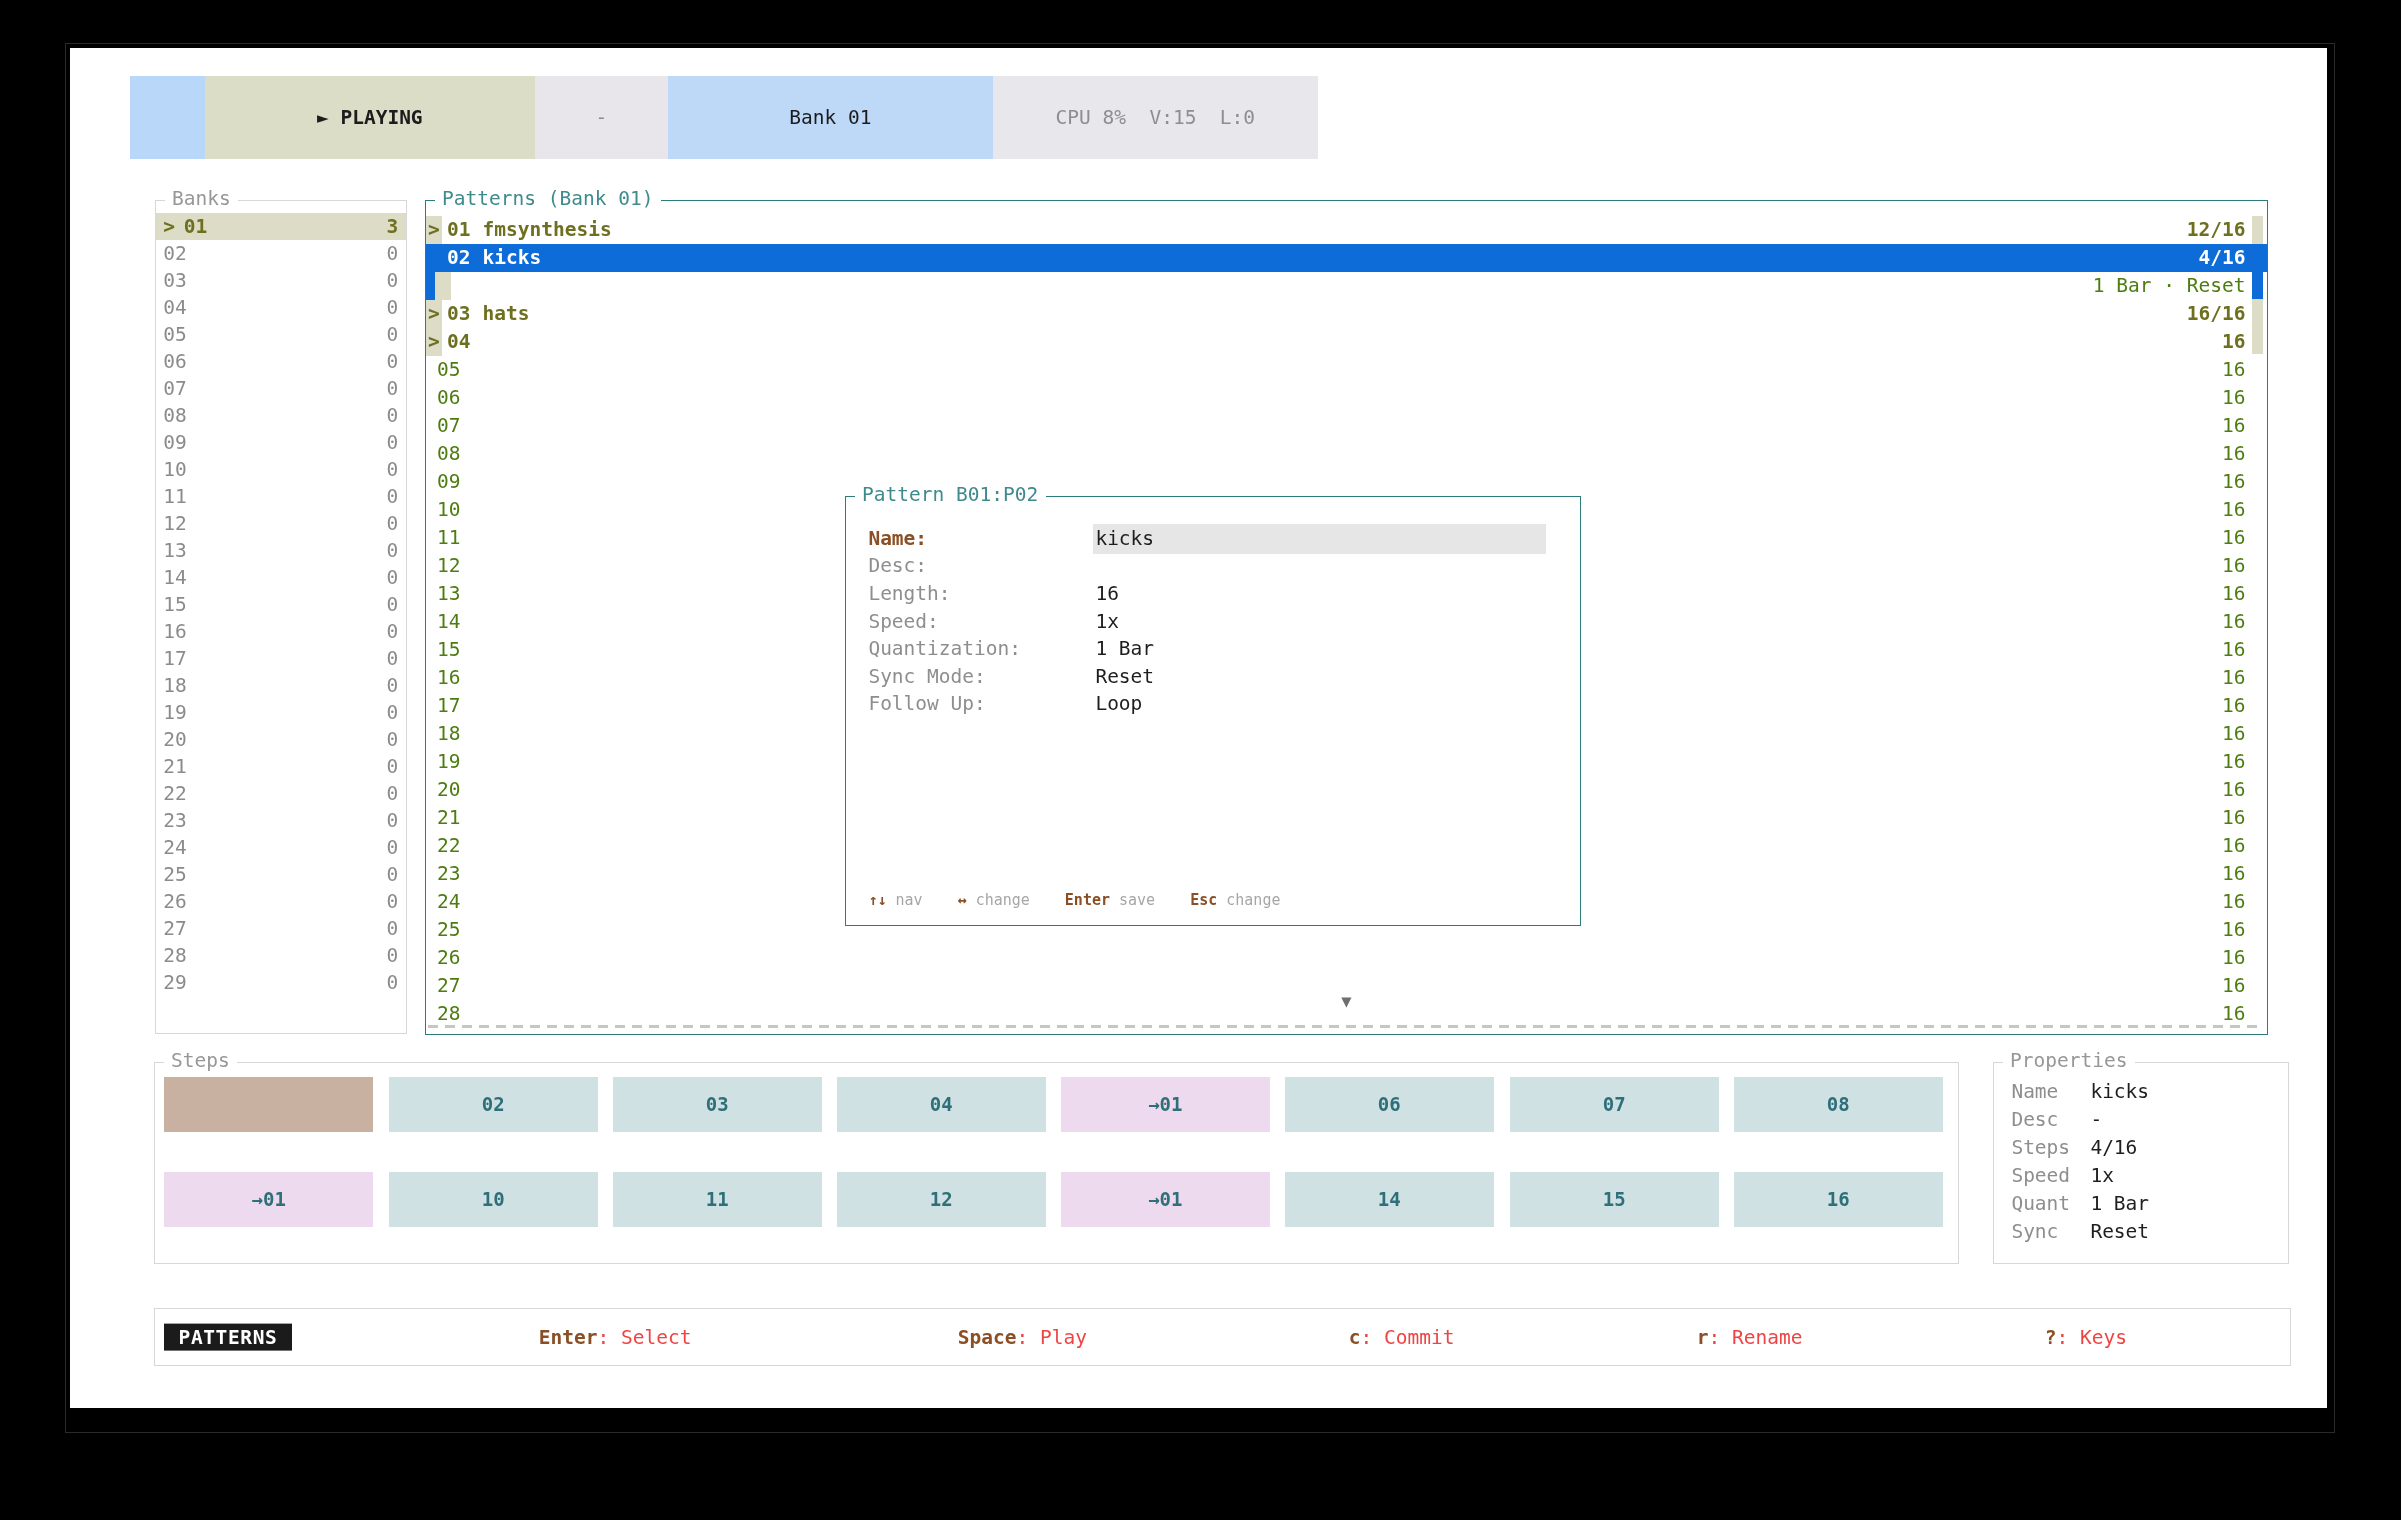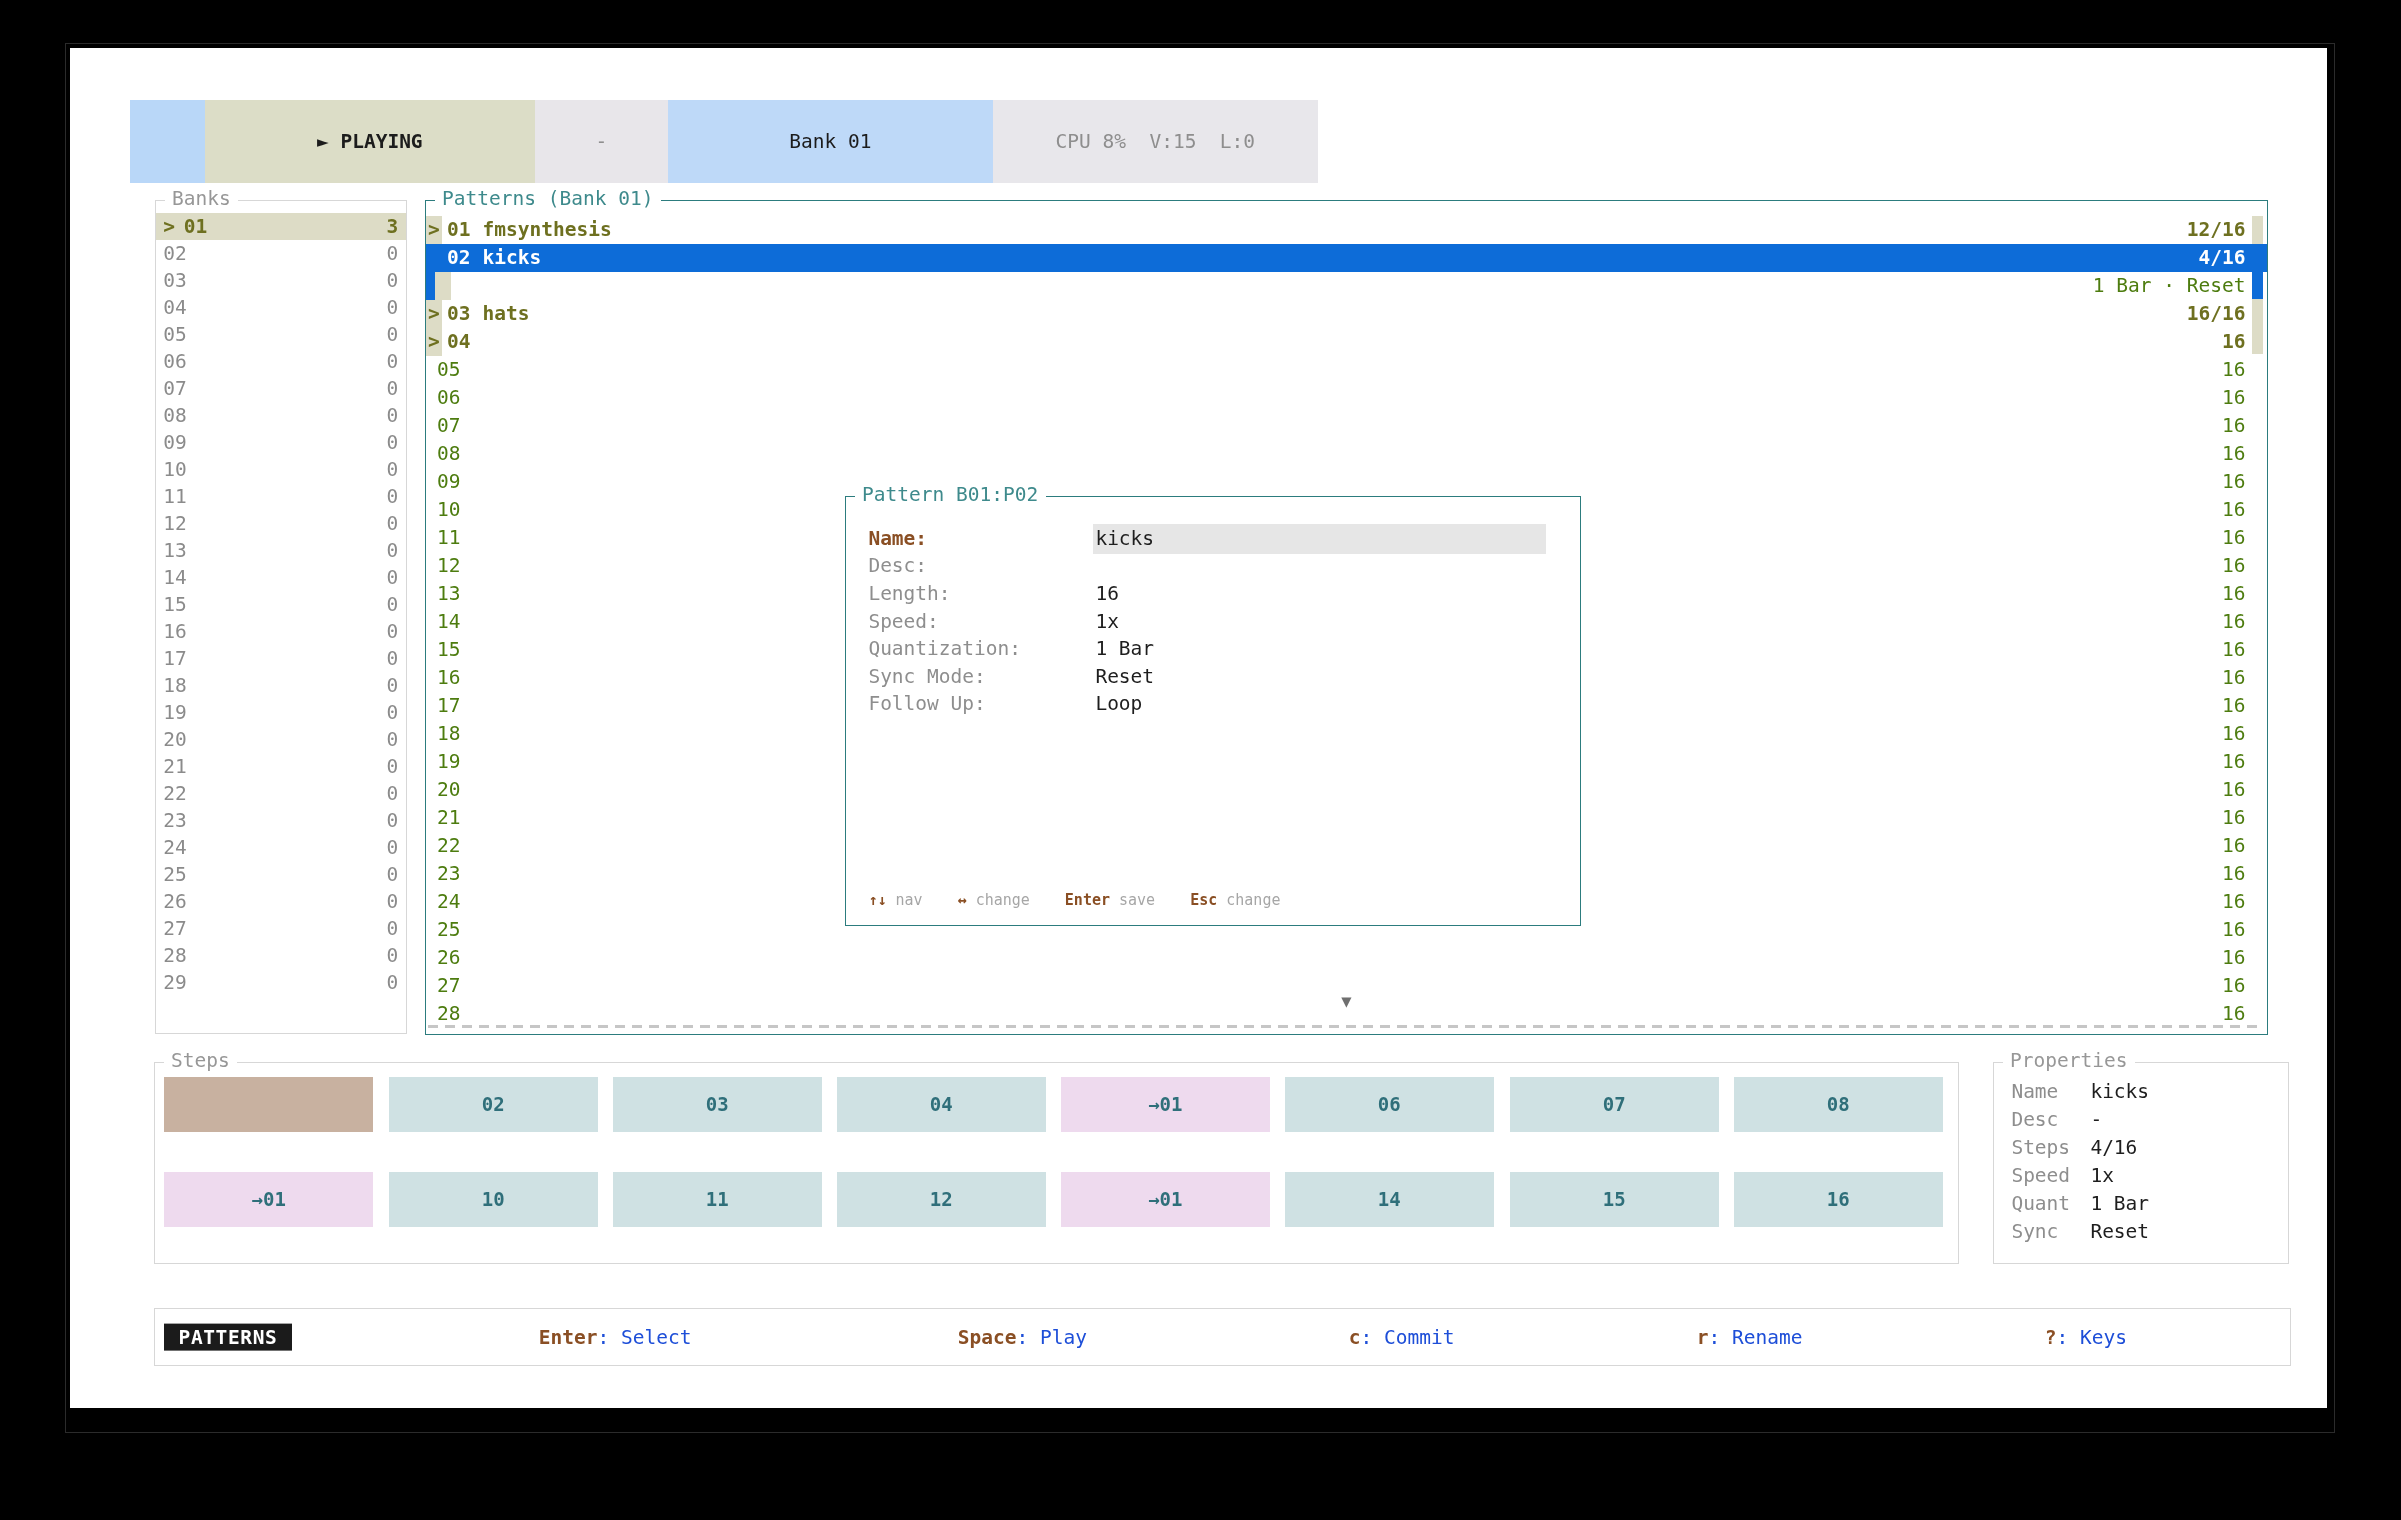--- a/index.html
+++ b/index.html
@@ -1,21 +1,21 @@
 <!DOCTYPE html>
 <html style="font-size:10px"><head>
 <meta charset="utf-8">
 <style>
   html,body{margin:0;padding:0;width:2401px;height:1521px;background:#000;overflow:hidden;}
   body{font-family:"DejaVu Sans Mono",monospace;}
   .frame{position:absolute;left:65px;top:43px;width:2268px;height:1388px;background:#000;border:1.3px solid #2b2b2b;}
   .window{position:absolute;left:3.8px;top:3.8px;width:2257px;height:1360px;background:#fff;}
 
   
-  .topbar{position:absolute;left:60px;top:28px;width:1808px;height:83px;display:flex;margin-top:24px;}
+  .topbar{position:absolute;left:60px;top:28px;width:1808px;height:83px;display:flex;}
   .seg{height:100%;display:flex;align-items:center;justify-content:center;font-size:19.5px;color:#1c1c1c;white-space:pre;flex:none;}
   .seg.bold{font-weight:700;}
   .seg.muted{color:#8e8e8e;}
 
   
   .panel{position:absolute;box-sizing:border-box;background:#fff;margin-left:17px;}
   .gray-panel{border:1.9px solid #d7d7d7;}
   .teal-panel{border:1.9px solid #2c7c7e;}
   .ptitle{position:absolute;top:-14.4px;left:8.8px;background:#fff;padding:0 7.5px;font-size:19.5px;line-height:25px;color:#979797;white-space:pre;}
   .ptitle.teal-title{color:#3e8a8c;}
@@ -70,21 +70,21 @@
   .props{position:absolute;top:15px;left:17.6px;right:10px;}
   .krow{display:flex;height:28px;line-height:28px;font-size:19.5px;white-space:pre;}
   .krow .plabel{width:79px;color:#8e8e8e;flex:none;}
   .krow .pval{color:#1e1e1e;}
 
   
   #bottombar{left:67px;top:1260px;width:2137px;height:58px;}
   .badge{position:absolute;left:8.8px;top:50%;transform:translateY(-50%);background:#1b1b1b;color:#fff;font-size:19.5px;font-weight:700;padding:1.9px 15px;letter-spacing:0.6px;}
   .bhint{position:absolute;top:50%;transform:translateY(-50%);font-size:19.5px;white-space:pre;}
   .bhint .key{color:#8a4f24;font-weight:700;}
-  .bhint .lbl{color:#1d4ed8;}
+  .bhint .lbl{color:#ef4444;}
 </style>
 </head>
 <body>
 
 <div class="frame">
   <div class="window">
 
     <div class="topbar">
         <div class="seg" style="width: 75px; background: rgb(185, 215, 248);"></div>
         <div class="seg bold" style="width: 330px; background: rgb(220, 221, 199);">► PLAYING</div>

